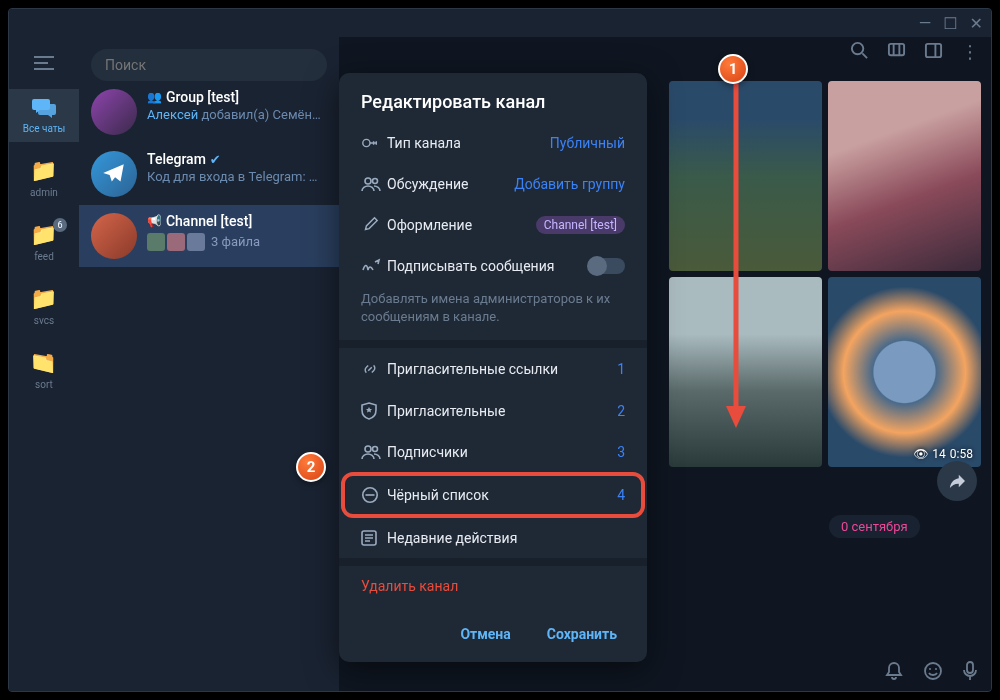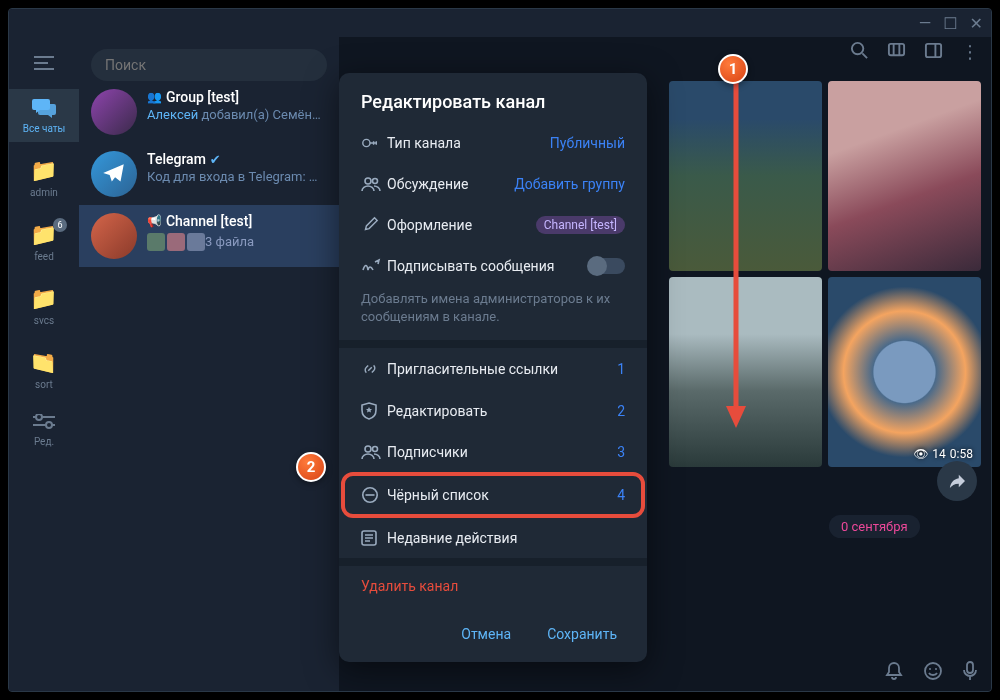--- a/index.html
+++ b/index.html
@@ -57,21 +57,21 @@
 .m-label{flex:1;color:#e8ecf2;font-size:14px}
 .m-val{color:#3b82f6;font-size:14px}
 .m-val.chip{background:#4a3a6a;padding:2px 8px;border-radius:10px;font-size:12px;color:#c5b5ff}
 .m-toggle{width:36px;height:16px;background:#3a4a5f;border-radius:8px;position:relative;cursor:pointer}
 .m-toggle::after{content:"";position:absolute;top:-2px;left:-2px;width:20px;height:20px;border-radius:50%;background:#5a6b7f}
 .m-hint{padding:4px 22px 14px;color:#6b7b8f;font-size:13px;line-height:1.4}
 .m-sep{height:8px;background:#17202b}
 .m-row.highlighted{outline:4px solid #e74c3c;outline-offset:-2px;border-radius:10px;margin:2px 4px;padding:12px 18px}
 .m-row.danger .m-label{color:#e74c3c}
 .modal-footer{display:flex;justify-content:flex-end;gap:8px;padding:12px 16px;border-top:0}
-.modal-footer button{background:none;border:none;color:#5eb5f7;font-size:14px;font-weight:400;padding:8px 14px;cursor:pointer;border-radius:6px}
+.modal-footer button{background:none;border:none;color:#5eb5f7;font-size:14px;font-weight:700;padding:8px 14px;cursor:pointer;border-radius:6px}
 .callout{position:absolute;width:30px;height:30px;border-radius:50%;background:radial-gradient(circle at 35% 30%,#ff7a3a,#d84315);border:2px solid #fff;color:#fff;display:flex;align-items:center;justify-content:center;font-weight:bold;font-size:15px;z-index:20;box-shadow:0 2px 6px rgba(0,0,0,.4)}
 .arrow{position:absolute;z-index:19}
 .arrow-line{stroke:#e74c3c;stroke-width:5;fill:none}
 .arrow-head{fill:#e74c3c}
 .verify{color:#5eb5f7;font-size:13px}
 svg{display:block}
 </style>
 </head>
 <body>
 
@@ -107,30 +107,20 @@
         <span>feed</span>
       </div>
       <div class="nav-item">
         <span class="nav-icon">📁</span>
         <span>svcs</span>
       </div>
       <div class="nav-item sort">
         <span class="nav-icon">📁</span>
         <span>sort</span>
       </div>
-      <div class="nav-item">
-        <span class="nav-icon">
-          <svg width="22" height="18" viewBox="0 0 22 18">
-              <path d="M0 3h22M0 11h22" stroke="#6b7b8f" stroke-width="2"></path>
-              <circle cx="6" cy="3" r="3" fill="#1a2332" stroke="#6b7b8f" stroke-width="2"></circle>
-              <circle cx="16" cy="11" r="3" fill="#1a2332" stroke="#6b7b8f" stroke-width="2"></circle>
-            </svg>
-        </span>
-        <span>Ред.</span>
-      </div>
     </div>
 
     <div class="chat-list">
       <div class="search-bar">
         <input class="search-input" placeholder="Поиск" style="">
       </div>
       <div class="chat-item">
         <div class="avatar g1"></div>
         <div class="chat-text">
           <div class="chat-title">
@@ -154,21 +144,21 @@
           <div class="chat-sub">Код для входа в Telegram: …</div>
         </div>
       </div>
       <div class="chat-item selected">
         <div class="avatar g3"></div>
         <div class="chat-text">
           <div class="chat-title">
               <span class="ic">📢</span>
               <span>Channel [test]</span>
             </div>
-          <div style="display:flex;align-items:center;margin-top:2px">
+          <div style="display:flex;align-items:center;gap:6px;margin-top:2px">
             <div class="thumbs">
               <div class="thumb" style="background:#5a7a6a"></div>
               <div class="thumb" style="background:#9a6a7a"></div>
               <div class="thumb" style="background:#6a7a9a"></div>
             </div>
             <span style="color:#8a9abf;font-size:13px">3 файла</span>
           </div>
         </div>
       </div>
     </div>
@@ -289,21 +279,21 @@
           <span class="m-label">Пригласительные ссылки</span>
           <span class="m-val">1</span>
         </div>
         <div class="m-row">
           <span class="m-icon">
               <svg width="16" height="18" viewBox="0 0 16 18">
                 <path d="M8 1l7 2v5c0 5-3 8-7 9-4-1-7-4-7-9V3l7-2z" fill="none" stroke="#9aabbf" stroke-width="1.6"></path>
                 <path d="M8 5l1 2h2l-1.5 1.5.5 2L8 9.5 6 10.5l.5-2L5 7h2l1-2z" fill="#9aabbf"></path>
               </svg>
             </span>
-          <span class="m-label">Редактировать</span>
+          <span class="m-label">Пригласительные</span>
           <span class="m-val">2</span>
         </div>
         <div class="m-row">
           <span class="m-icon">
               <svg width="20" height="16" viewBox="0 0 20 16">
                 <circle cx="7" cy="5" r="3" fill="none" stroke="#9aabbf" stroke-width="1.6"></circle>
                 <circle cx="14" cy="5" r="2.5" fill="none" stroke="#9aabbf" stroke-width="1.6"></circle>
                 <path d="M1 15c0-3 3-5 6-5s6 2 6 5M13 10c3 0 6 2 6 5" fill="none" stroke="#9aabbf" stroke-width="1.6"></path>
               </svg>
             </span>

